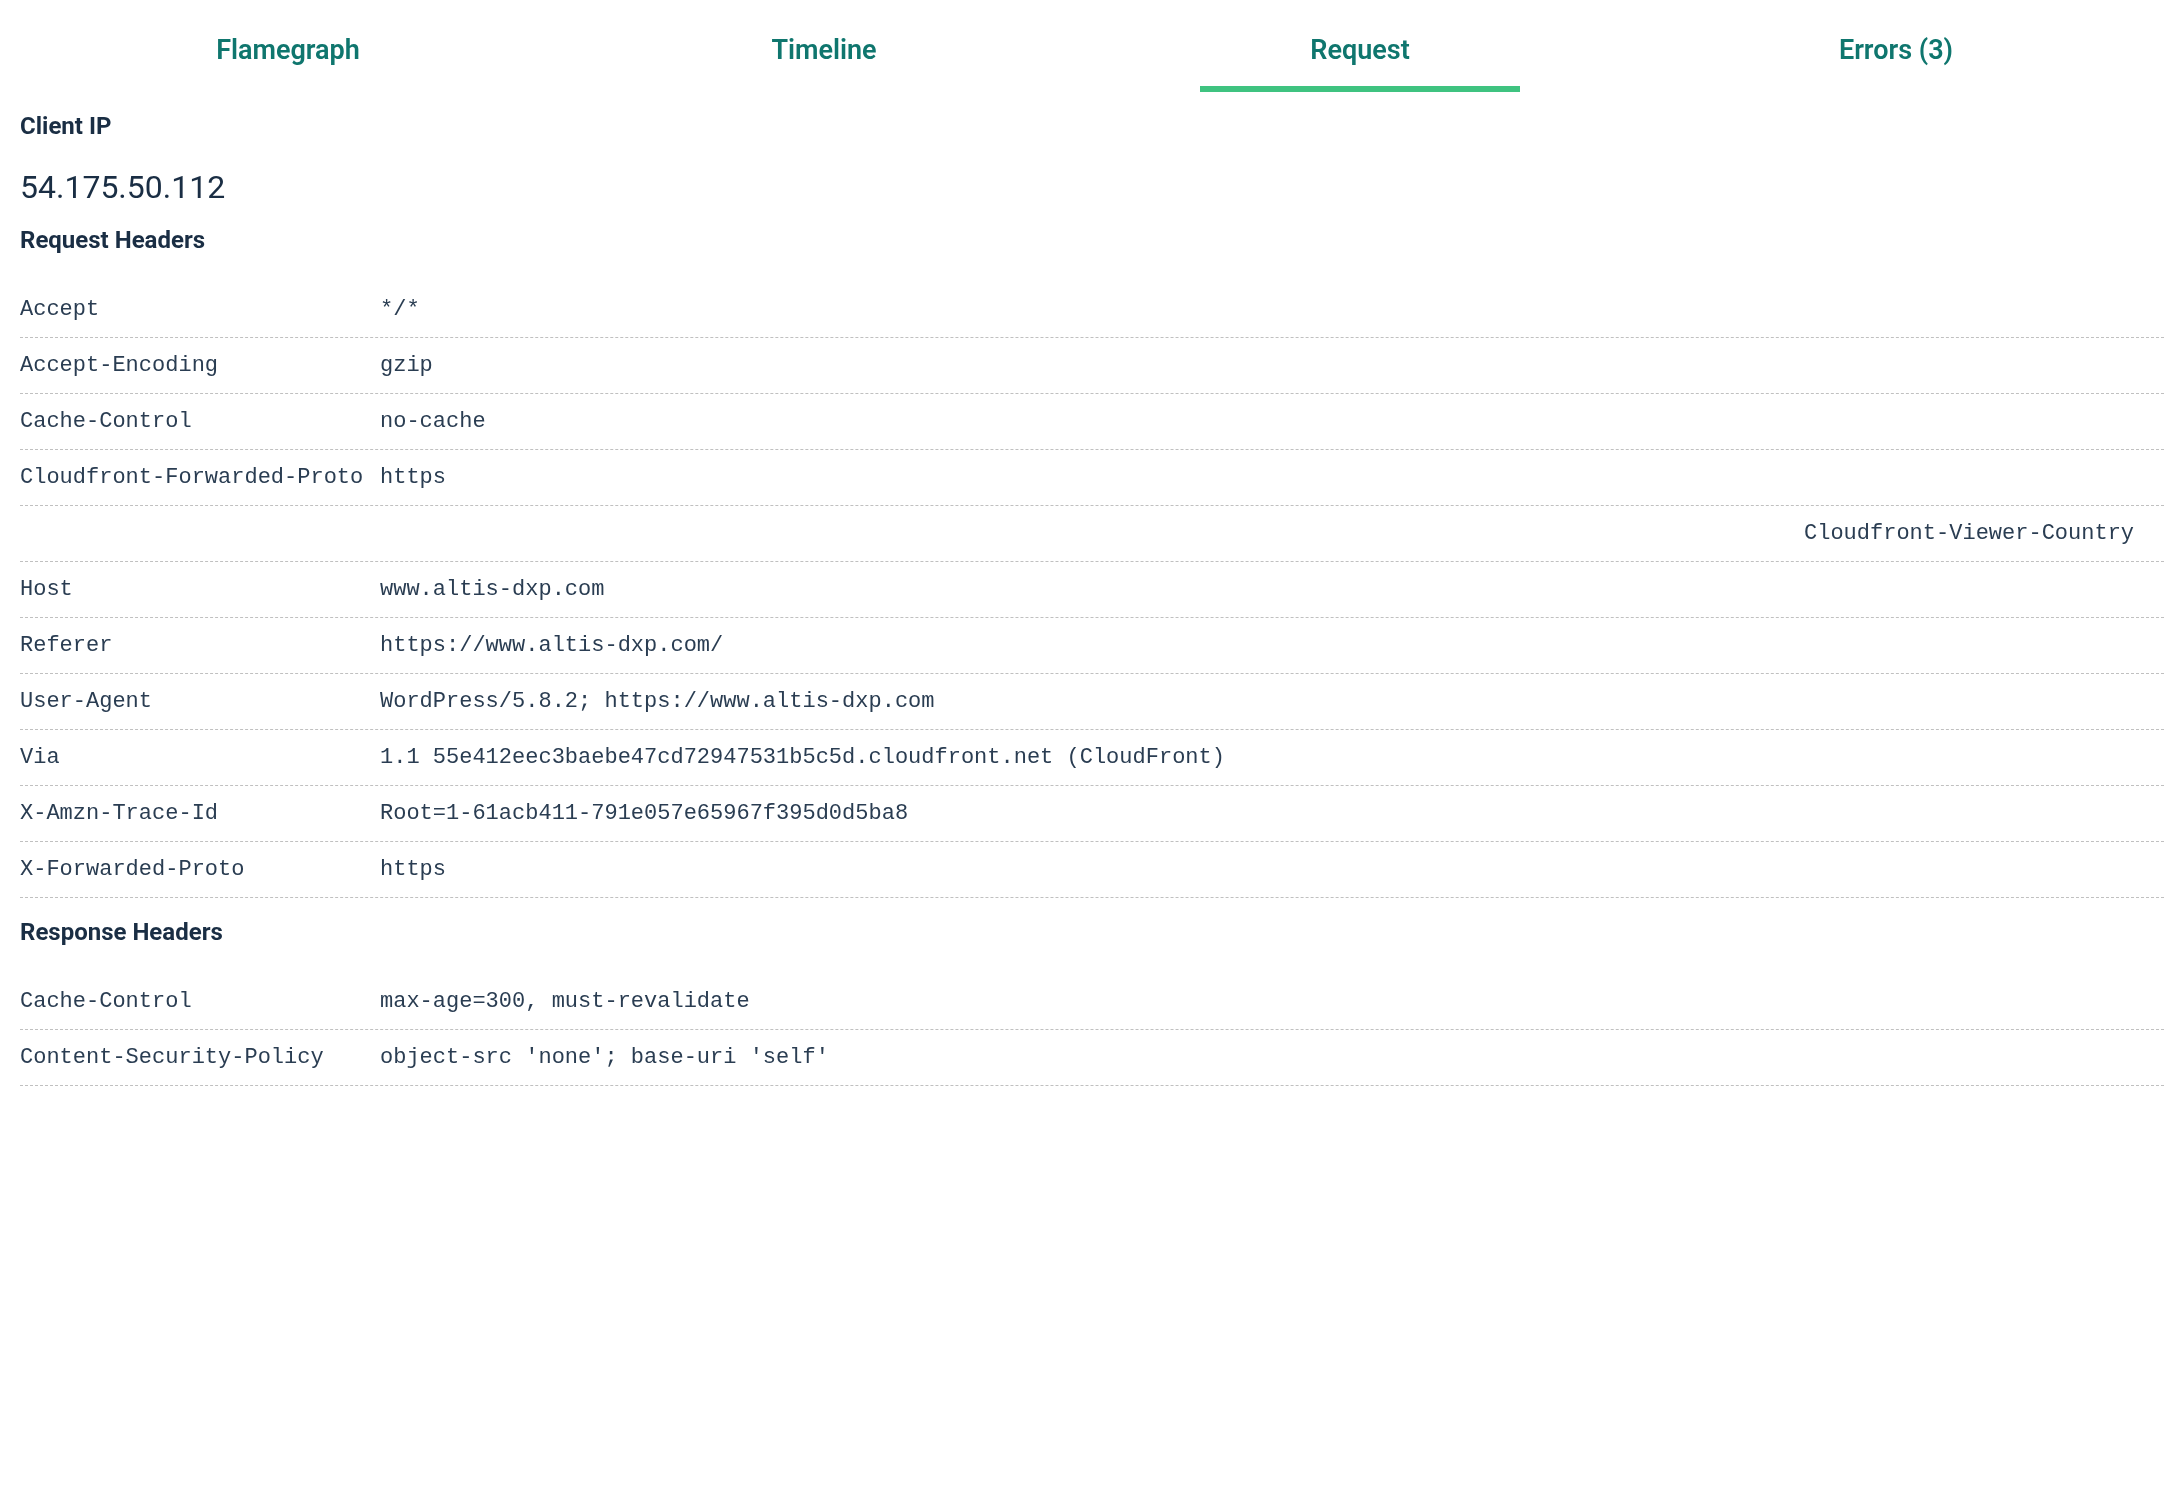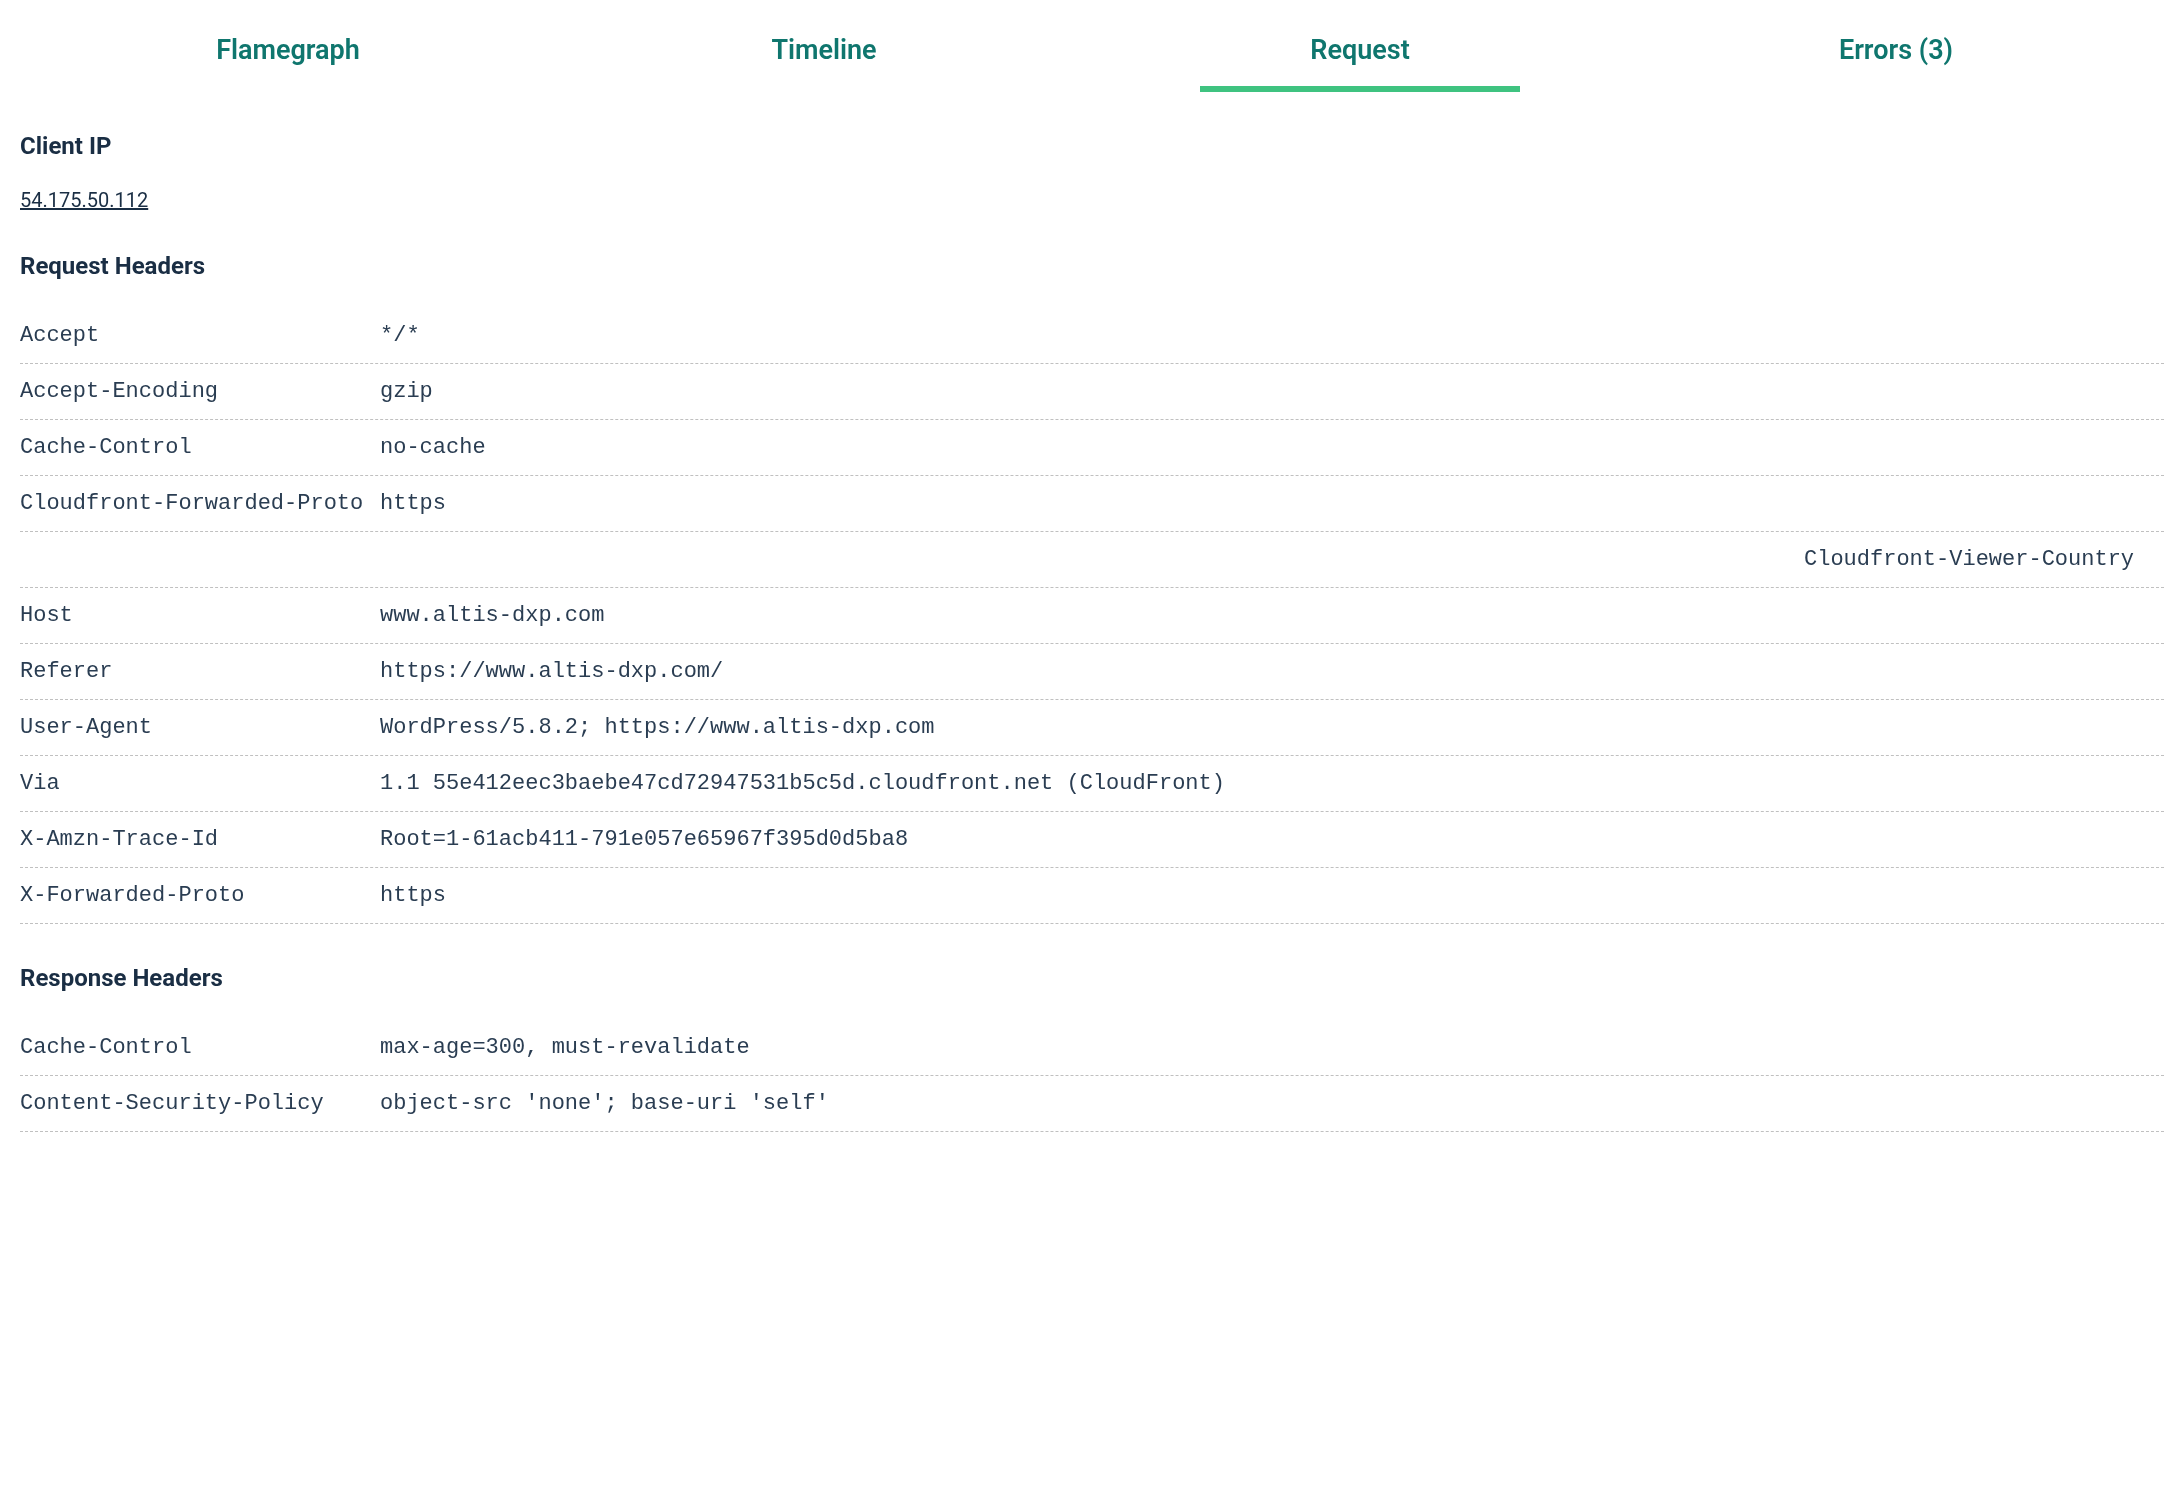--- a/index.html
+++ b/index.html
@@ -33,33 +33,32 @@
       position: absolute;
       bottom: 0;
       left: 50%;
       transform: translateX(-50%);
       width: 100%;
       max-width: 320px;
       height: 6px;
       background: #3fc380;
     }
     .section {
-      margin-top: 40px;
+      margin-top: 20px;
     }
     .section-title {
       font-size: 24px;
       font-weight: 700;
       color: #1a2e44;
       margin-bottom: 28px;
     }
     .value-text {
-      font-size: 20px;
+      font-size: 32px;
       color: #1a2e44;
       font-weight: 400;
-      text-decoration: underline;
     }
     .headers-list {
       width: 100%;
       margin-top: 4px;
     }
     .header-row {
       display: flex;
       padding: 11px 0;
       border-bottom: 1px dashed #c0c0c0;
       font-family: "SFMono-Regular", Consolas, "Liberation Mono", Menlo, monospace;

